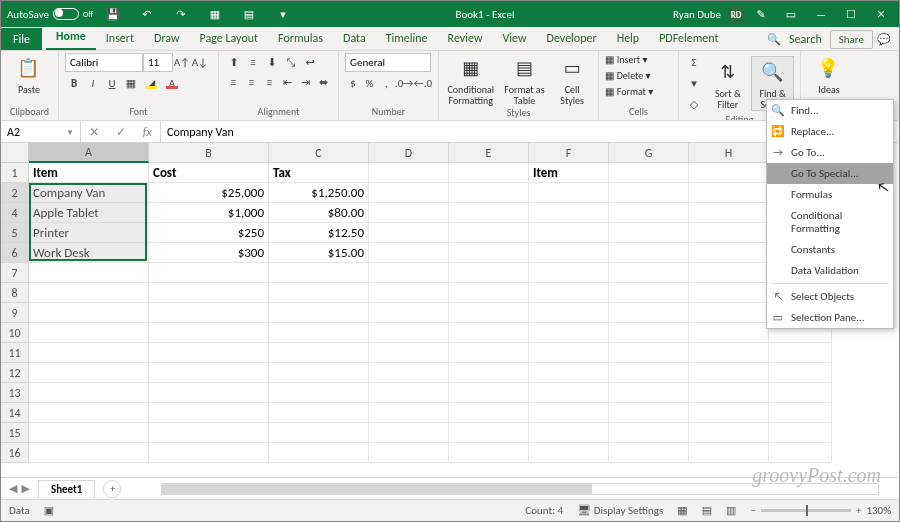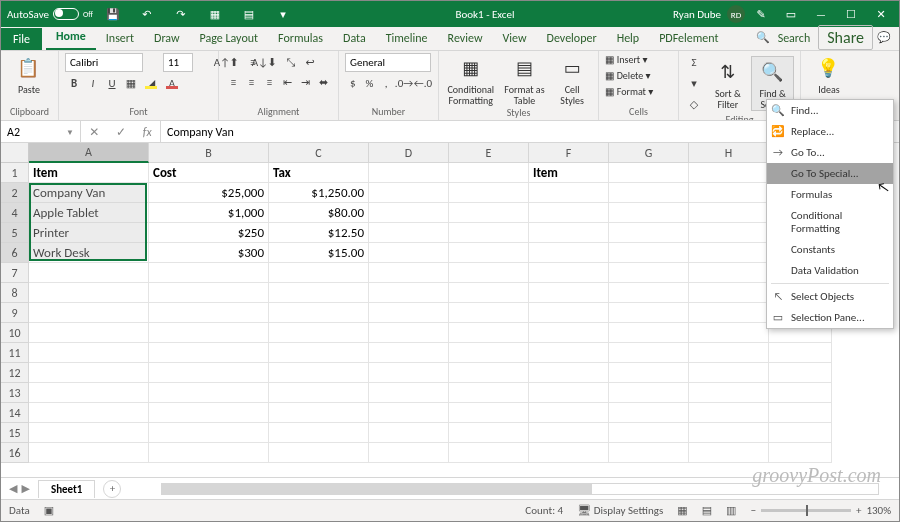--- a/index.html
+++ b/index.html
@@ -9,40 +9,40 @@
 
 .titlebar { height:26px; background:#0f7a3f; color:#fff; display:flex; align-items:center; font-size:11px; }
 .titlebar .left, .titlebar .right { display:flex; align-items:center; gap:2px; }
 .titlebar .left { padding-left:6px; gap:6px; }
 .titlebar .center { flex:1; text-align:center; }
 .titlebar .right { padding-right:4px; }
 .tb-btn { width:28px; height:26px; display:flex; align-items:center; justify-content:center; color:#fff; }
 .autosave { display:flex; align-items:center; gap:4px; }
 .switch { width:26px; height:12px; border:1px solid #fff; border-radius:6px; position:relative; }
 .switch::after { content:""; position:absolute; left:1px; top:0; width:8px; height:8px; border-radius:50%; background:#fff; }
-.avatar { width:18px; height:18px; border-radius:50%; background:#2f6b3a; display:flex; align-items:center; justify-content:center; font-size:9px; font-weight:400; }
+.avatar { width:18px; height:18px; border-radius:50%; background:#2f6b3a; display:flex; align-items:center; justify-content:center; font-size:9px; font-weight:700; }
 
 
 .ribbon-tabs { height:24px; background:#f3f2f1; border-bottom:1px solid #d6d6d6; display:flex; align-items:flex-end; font-size:12px; }
 .rtab { padding:4px 10px 5px; color:#2c5f2c; cursor:pointer; }
 .rtab.file { background:#0f7a3f; color:#fff; padding:4px 12px; margin-right:4px; }
 .rtab.active { border-bottom:2px solid #0f7a3f; font-weight:600; color:#0f7a3f; }
 .rtab-spacer { flex:1; }
 .rtab-right { display:flex; align-items:center; gap:2px; padding-right:6px; }
-.share-btn { border:1px solid #bdbdbd; padding:2px 8px; font-size:16px; color:#2c5f2c; border-radius:2px; }
+.share-btn { border:1px solid #bdbdbd; padding:2px 8px; font-size:11px; color:#2c5f2c; border-radius:2px; }
 
 
 .ribbon { height:70px; background:#f3f2f1; border-bottom:1px solid #d6d6d6; display:flex; font-size:11px; color:#333; overflow:hidden; }
 .group { border-right:1px solid #dcdcdc; padding:2px 6px 0; display:flex; flex-direction:column; justify-content:space-between; }
 .group-label { text-align:center; font-size:10px; color:#666; padding-bottom:2px; }
 .group .top { display:flex; gap:4px; align-items:center; }
 .group .stack { display:flex; flex-direction:column; gap:2px; }
 .big-btn { display:flex; flex-direction:column; align-items:center; justify-content:flex-start; width:44px; gap:1px; padding-top:2px; font-size:10px; text-align:center; line-height:1.1; }
 .big-btn .ico { width:28px; height:28px; display:flex; align-items:center; justify-content:center; font-size:18px; }
-.sel-font { display:flex; gap:20px; }
+.sel-font { display:flex; gap:0; }
 .sel-font input { height:19px; font-size:11px; border:1px solid #c6c6c6; background:#fff; padding:0 4px; }
 .btnrow { display:flex; gap:1px; }
 .sbtn { width:18px; height:18px; display:flex; align-items:center; justify-content:center; border:1px solid transparent; font-size:11px; color:#444; }
 .colorbtn { position:relative; width:20px; }
 .colorbtn::after { content:""; position:absolute; bottom:2px; left:3px; right:3px; height:3px; }
 .fill-yellow::after { background:#ffeb3b; }
 .fill-red::after { background:#d9534f; }
 
 
 .fbar { height:22px; border-bottom:1px solid #d6d6d6; display:flex; align-items:stretch; font-size:12px; background:#fff; }

